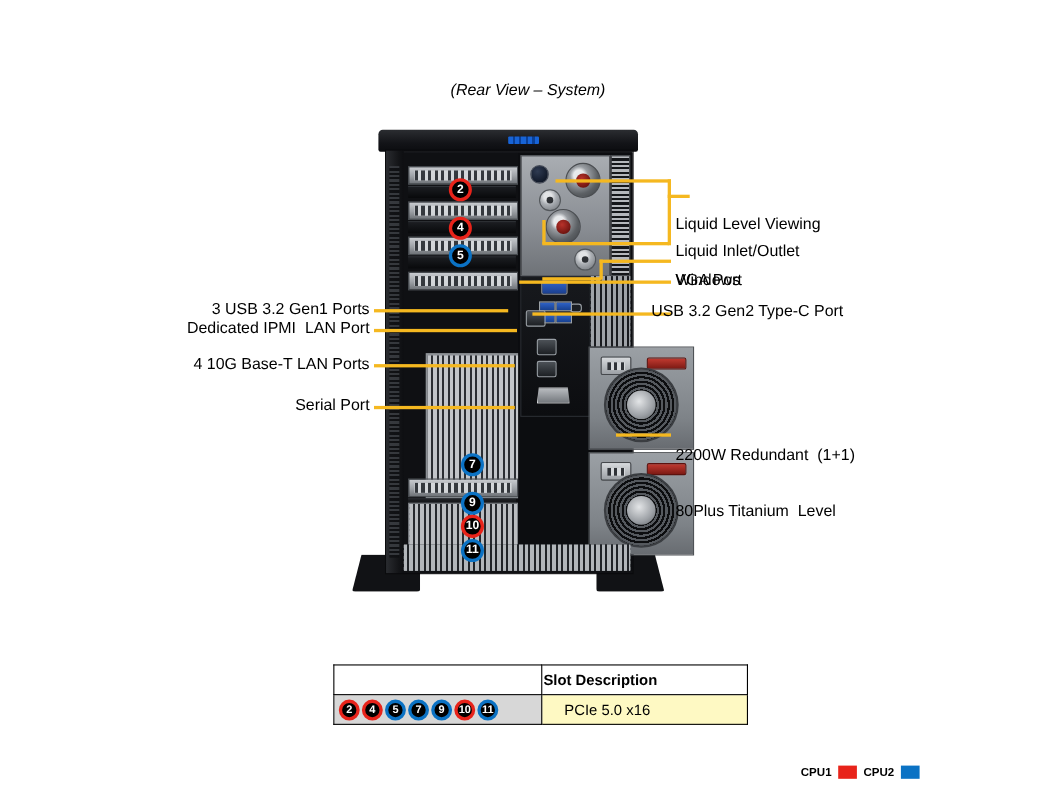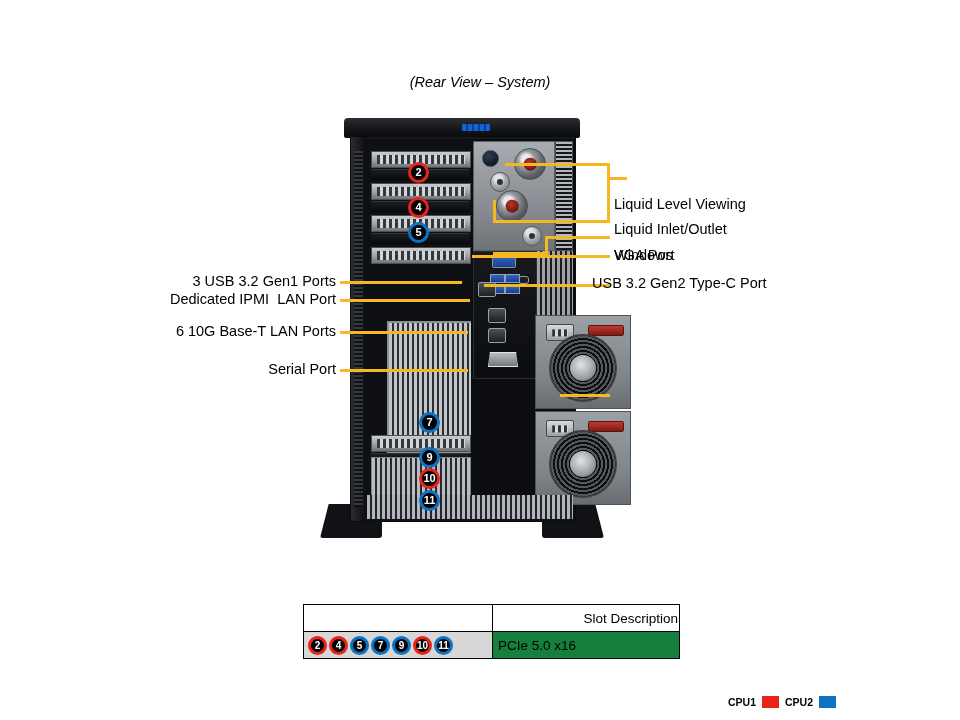--- a/index.html
+++ b/index.html
@@ -224,23 +224,23 @@
   .badge.cpu1 { border: 3px solid #E8231A; }
   .badge.cpu2 { border: 3px solid #0B72C4; }
 
   
   #slot-table {
     position: absolute; left: 303px; top: 604px; width: 377px;
     border-collapse: collapse; font-size: 13.5px;
   }
   #slot-table td { border: 1px solid #000; height: 24px; }
   #th-blank { width: 186px; background: #fff; }
-  #th-desc { background: #fff; text-align: right; font-weight: normal; font-size: 13.5px; }
+  #th-desc { background: #fff; text-align: left; font-weight: bold; font-size: 13.5px; }
   #td-badges { background: #d7d7d7; padding: 0 4px; }
-  #td-desc { background: #15803d; padding-left: 5px; }
+  #td-desc { background: #fef9c3; padding-left: 20px; }
   .tbadge {
     position: relative; display: inline-flex; align-items: center; justify-content: center;
     width: 19px; height: 19px; border-radius: 50%; background: #000; color: #fff;
     font-size: 10px; font-weight: bold; box-sizing: border-box; margin-right: 2px;
     vertical-align: middle;
   }
   .tbadge.cpu1 { border: 3px solid #E8231A; }
   .tbadge.cpu2 { border: 3px solid #0B72C4; }
 
   
@@ -370,31 +370,33 @@
 
   <div class="leader leader-h" style="left:560px;top:394px;width:50px"></div>
 
   <div class="leader leader-h" style="left:340px;top:281px;width:122px"></div>
   <div class="leader leader-h" style="left:340px;top:299px;width:130px"></div>
   <div class="leader leader-h" style="left:340px;top:331px;width:128px"></div>
   <div class="leader leader-h" style="left:340px;top:369px;width:128px"></div>
 
   <div class="lbl lbl-r" style="left:120px;top:273px;width:216px">3 USB 3.2 Gen1 Ports</div>
   <div class="lbl lbl-r" style="left:120px;top:291px;width:216px">Dedicated IPMI  LAN Port</div>
-  <div class="lbl lbl-r" style="left:120px;top:323px;width:216px">6 10G Base-T LAN Ports</div>
+  <div class="lbl lbl-r" style="left:120px;top:323px;width:216px">4 10G Base-T LAN Ports</div>
   <div class="lbl" style="left:614px;top:162px">
     <div>Liquid Level Viewing</div>
     <div>Windows</div>
   </div>
 
   <div class="lbl lbl-r" style="left:120px;top:361px;width:216px">Serial Port</div>
   <div class="lbl" style="left:614px;top:221px">Liquid Inlet/Outlet</div>
   <div class="lbl" style="left:614px;top:247px">VGA Port</div>
   <div class="lbl" style="left:592px;top:275px">USB 3.2 Gen2 Type-C Port</div>
   <div class="lbl" style="left:614px;top:372px">
+    <div>2200W Redundant  (1+1)</div>
+    <div>80Plus Titanium  Level</div>
   </div>
 
   <table id="slot-table">
     <tbody>
         <tr>
       <td id="th-blank"></td>
       <td id="th-desc">Slot Description</td>
     </tr>
     <tr>
       <td id="td-badges">

